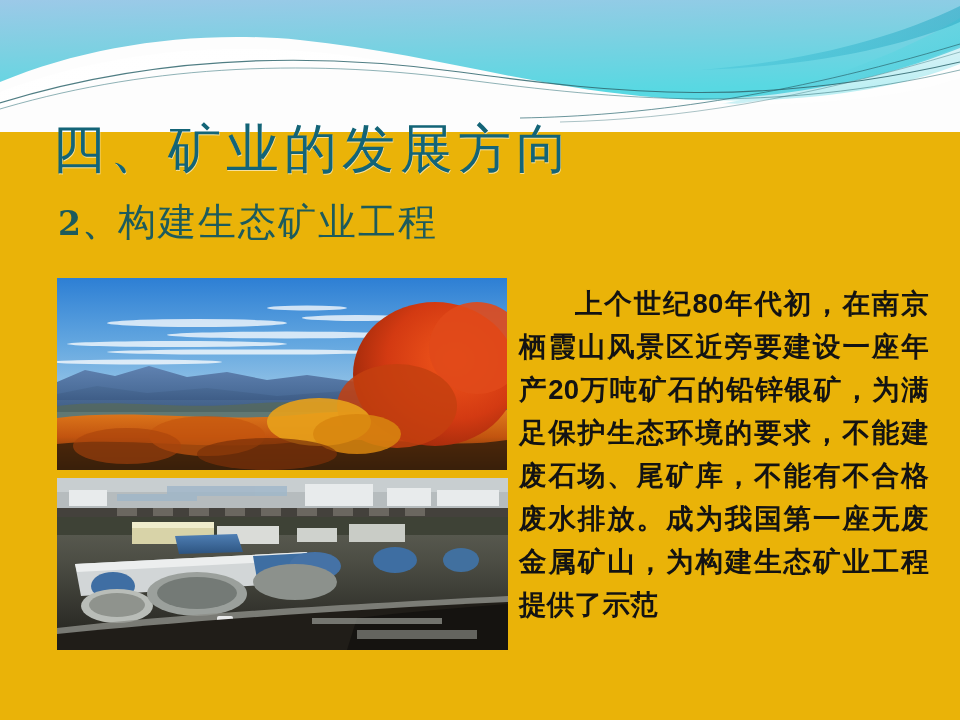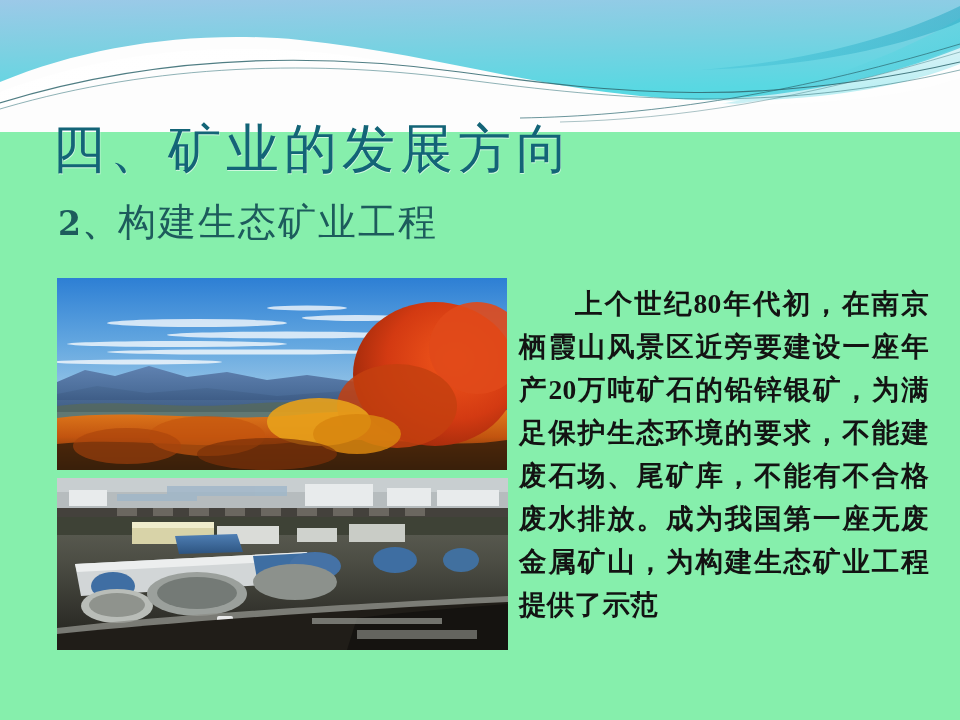--- a/index.html
+++ b/index.html
@@ -6,21 +6,21 @@
   html,body { width:960px; height:720px; }
   body {
     font-family:"Liberation Sans", "DejaVu Sans", sans-serif;
     background:#fdfdfd;
     overflow:hidden;
     position:relative;
   }
   .slide {
     position:absolute; inset:0;
     width:960px; height:720px;
-    background:#86efac;
+    background:#eab308;
     overflow:hidden;
   }
 
   
   .header-band {
     position:absolute; left:0; top:0;
     width:960px; height:132px;
     overflow:hidden;
     pointer-events:none;
   }
@@ -70,21 +70,21 @@
     left:57px; top:478px;
     width:451px; height:172px;
   }
   .photo svg { display:block; width:100%; height:100%; }
 
   
   .body-text {
     position:absolute;
     left:519px; top:282px;
     width:410px;
-    font-family:Liberation Serif, serif;
+    font-family:Liberation Sans, sans-serif;
     font-size:27.5px;
     line-height:43px;
     color:#131313;
     text-align:justify;
     text-justify:inter-character;
     letter-spacing:0.3px;
     text-indent:56px;
     font-weight:600;
   }
 </style>

